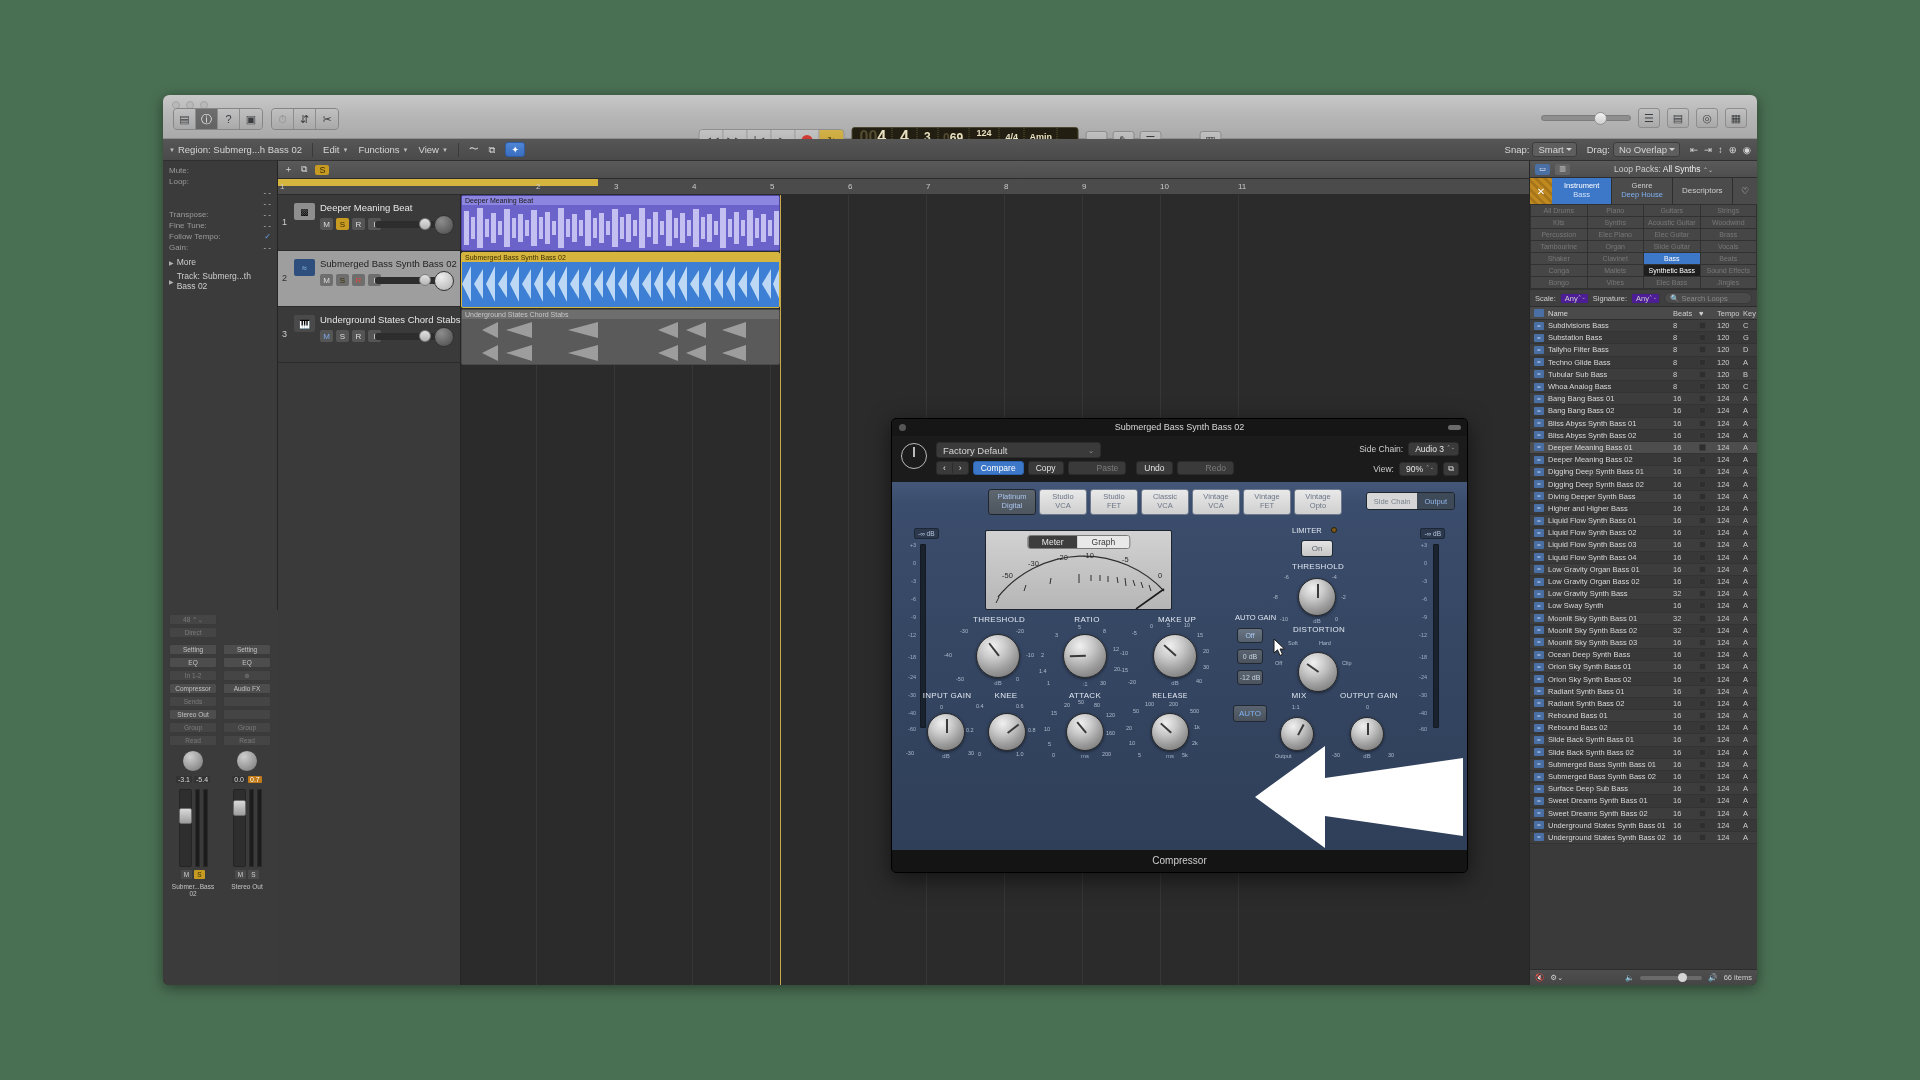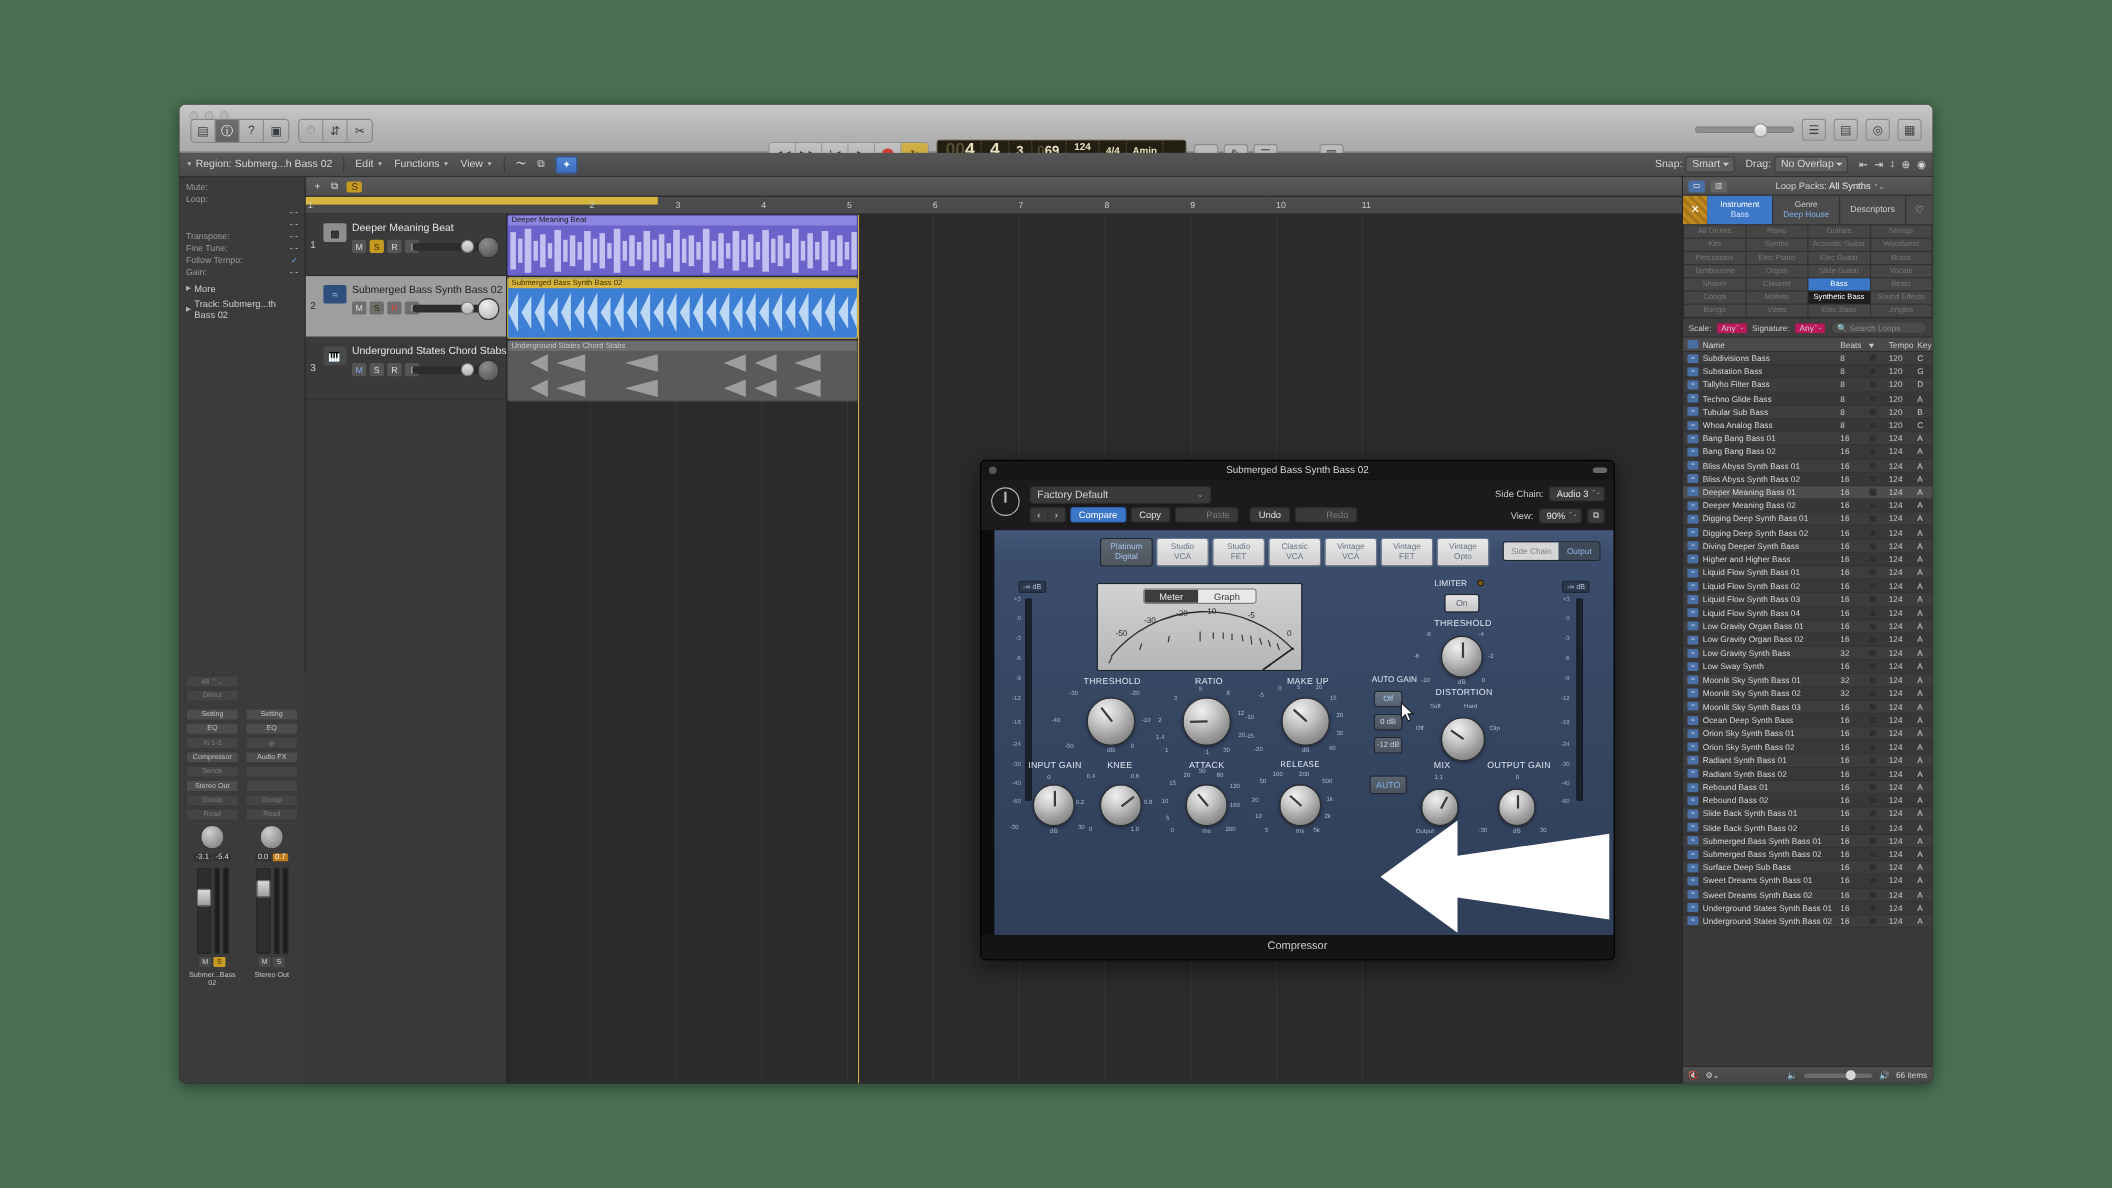--- a/index.html
+++ b/index.html
@@ -191,21 +191,21 @@
   .lb-x{width:22px;background:repeating-linear-gradient(45deg,#c08a20 0 3px,#a8761a 3px 6px);
      display:flex;align-items:center;justify-content:center;color:#fff;font-size:10px;}
   .lb-heart{width:24px;background:#4b4b4b;display:flex;align-items:center;justify-content:center;
      font-size:9px;color:#cfcfcf;}
   .lb-grid{display:grid;grid-template-columns:repeat(4,1fr);gap:1px;background:#313131;padding:1px;}
   .lb-cell{background:#464646;text-align:center;font-size:7px;padding:2px 0;color:#787878;}
   .lb-cell.on{background:#3d78c8;color:#fff;}
   .lb-cell.on2{background:#1e1e1e;color:#fff;}
   .lb-filters{height:18px;display:flex;align-items:center;gap:4px;padding:0 5px;
      background:#3f3f3f;border-top:1px solid #313131;border-bottom:1px solid #2d2d2d;font-size:7.5px;}
-  .lb-sel{background:#be185d;border:1px solid #3c3c3c;border-radius:2px;padding:0 10px 0 4px;
+  .lb-sel{background:#4c1d95;border:1px solid #3c3c3c;border-radius:2px;padding:0 10px 0 4px;
      position:relative;font-size:7.5px;}
   .lb-sel:after{content:"⌃⌄";position:absolute;right:2px;top:0;font-size:5px;color:#c5c5c5;}
   .lb-search{flex:1;background:#4a4a4a;border:1px solid #383838;border-radius:8px;
      padding:0 5px;color:#8a8a8a;font-size:7.5px;height:12px;line-height:12px;}
   .lb-listhead{display:flex;height:13px;align-items:center;background:#4a4a4a;
      border-bottom:1px solid #2e2e2e;font-size:7.5px;padding-left:4px;}
   .lb-rows{flex:1;overflow:hidden;}
   .lb-row{display:flex;height:12.2px;align-items:center;font-size:7.5px;padding-left:4px;
      border-bottom:1px solid #333;}
   .lb-row:nth-child(odd){background:#3d3d3d;}
@@ -259,21 +259,21 @@
      font-size:8.5px;color:#cfcfcf;}
   .sc-sel{background:#3a3a3a;border:1px solid #2b2b2b;border-radius:3px;padding:1px 14px 1px 6px;
      position:relative;color:#e8e8e8;}
   .sc-sel:after{content:"⌃⌄";position:absolute;right:3px;top:1px;font-size:5px;color:#b9b9b9;}
   .viewrow{position:absolute;right:8px;top:26px;display:flex;align-items:center;gap:5px;
      font-size:8.5px;color:#cfcfcf;}
   .link{width:16px;height:14px;border:1px solid #2b2b2b;border-radius:3px;background:#3a3a3a;
      display:flex;align-items:center;justify-content:center;font-size:8px;color:#ddd;}
 
   .pg-body{position:absolute;top:63px;left:0;right:0;bottom:22px;
-     background:linear-gradient(180deg,#44587a 0%,#3b4d6c 6%,#364764 40%,#2f3f59 100%);margin-left:12px;}
+     background:linear-gradient(180deg,#44587a 0%,#3b4d6c 6%,#364764 40%,#2f3f59 100%);}
   .pg-foot{position:absolute;bottom:0;left:0;right:0;height:22px;background:#141414;
      text-align:center;font-size:10px;color:#cfcfcf;line-height:22px;}
 
   .models{position:absolute;left:96px;top:7px;display:flex;gap:3px;}
   .model{width:48px;height:26px;border-radius:3px;background:linear-gradient(180deg,#e9e9e9,#cfcfcf);
      border:1px solid #6d7a8d;display:flex;flex-direction:column;align-items:center;
      justify-content:center;font-size:7.5px;color:#6b7687;line-height:1.15;}
   .model.act{background:linear-gradient(180deg,#5e666f,#4d555f);color:#a8c4ec;
      border-color:#20262e;}
   .scout{position:absolute;right:12px;top:10px;display:flex;border:1px solid #20262e;

